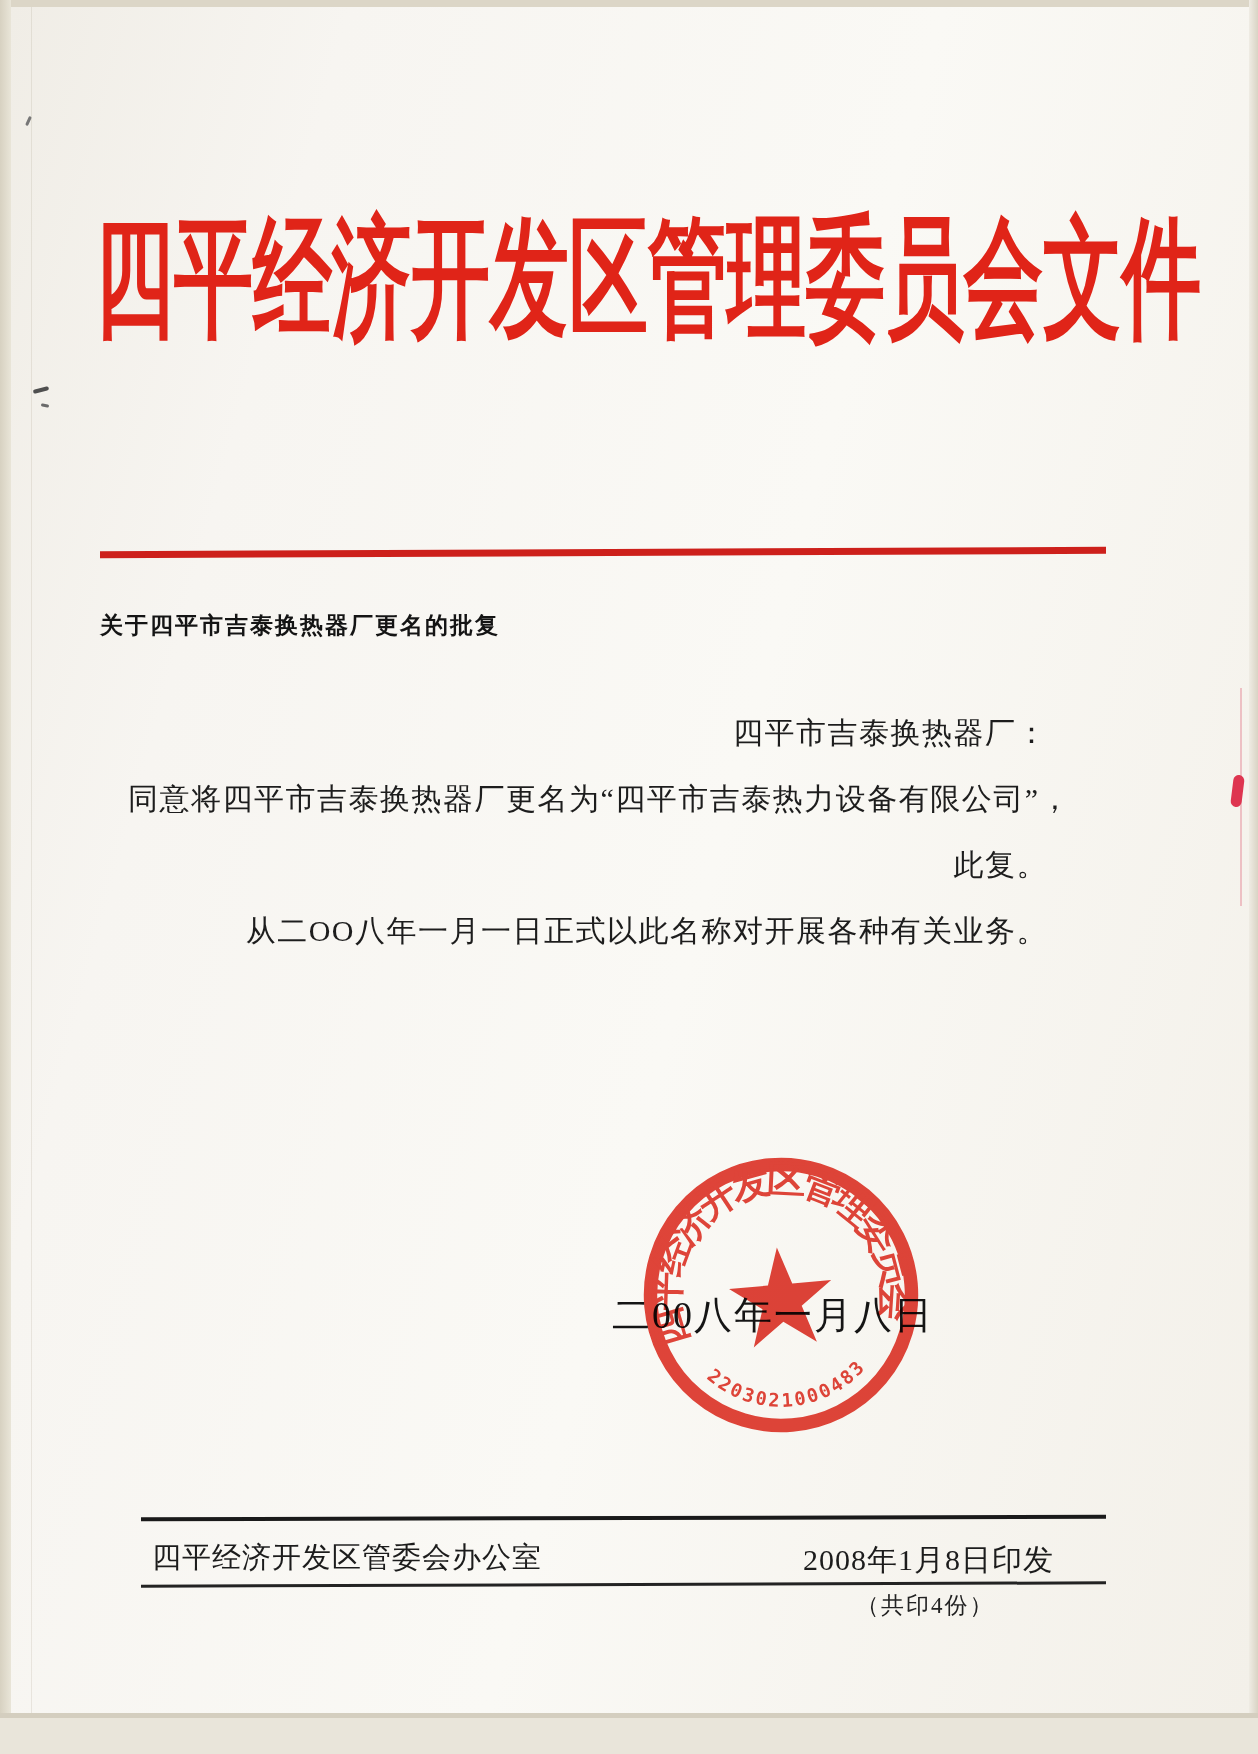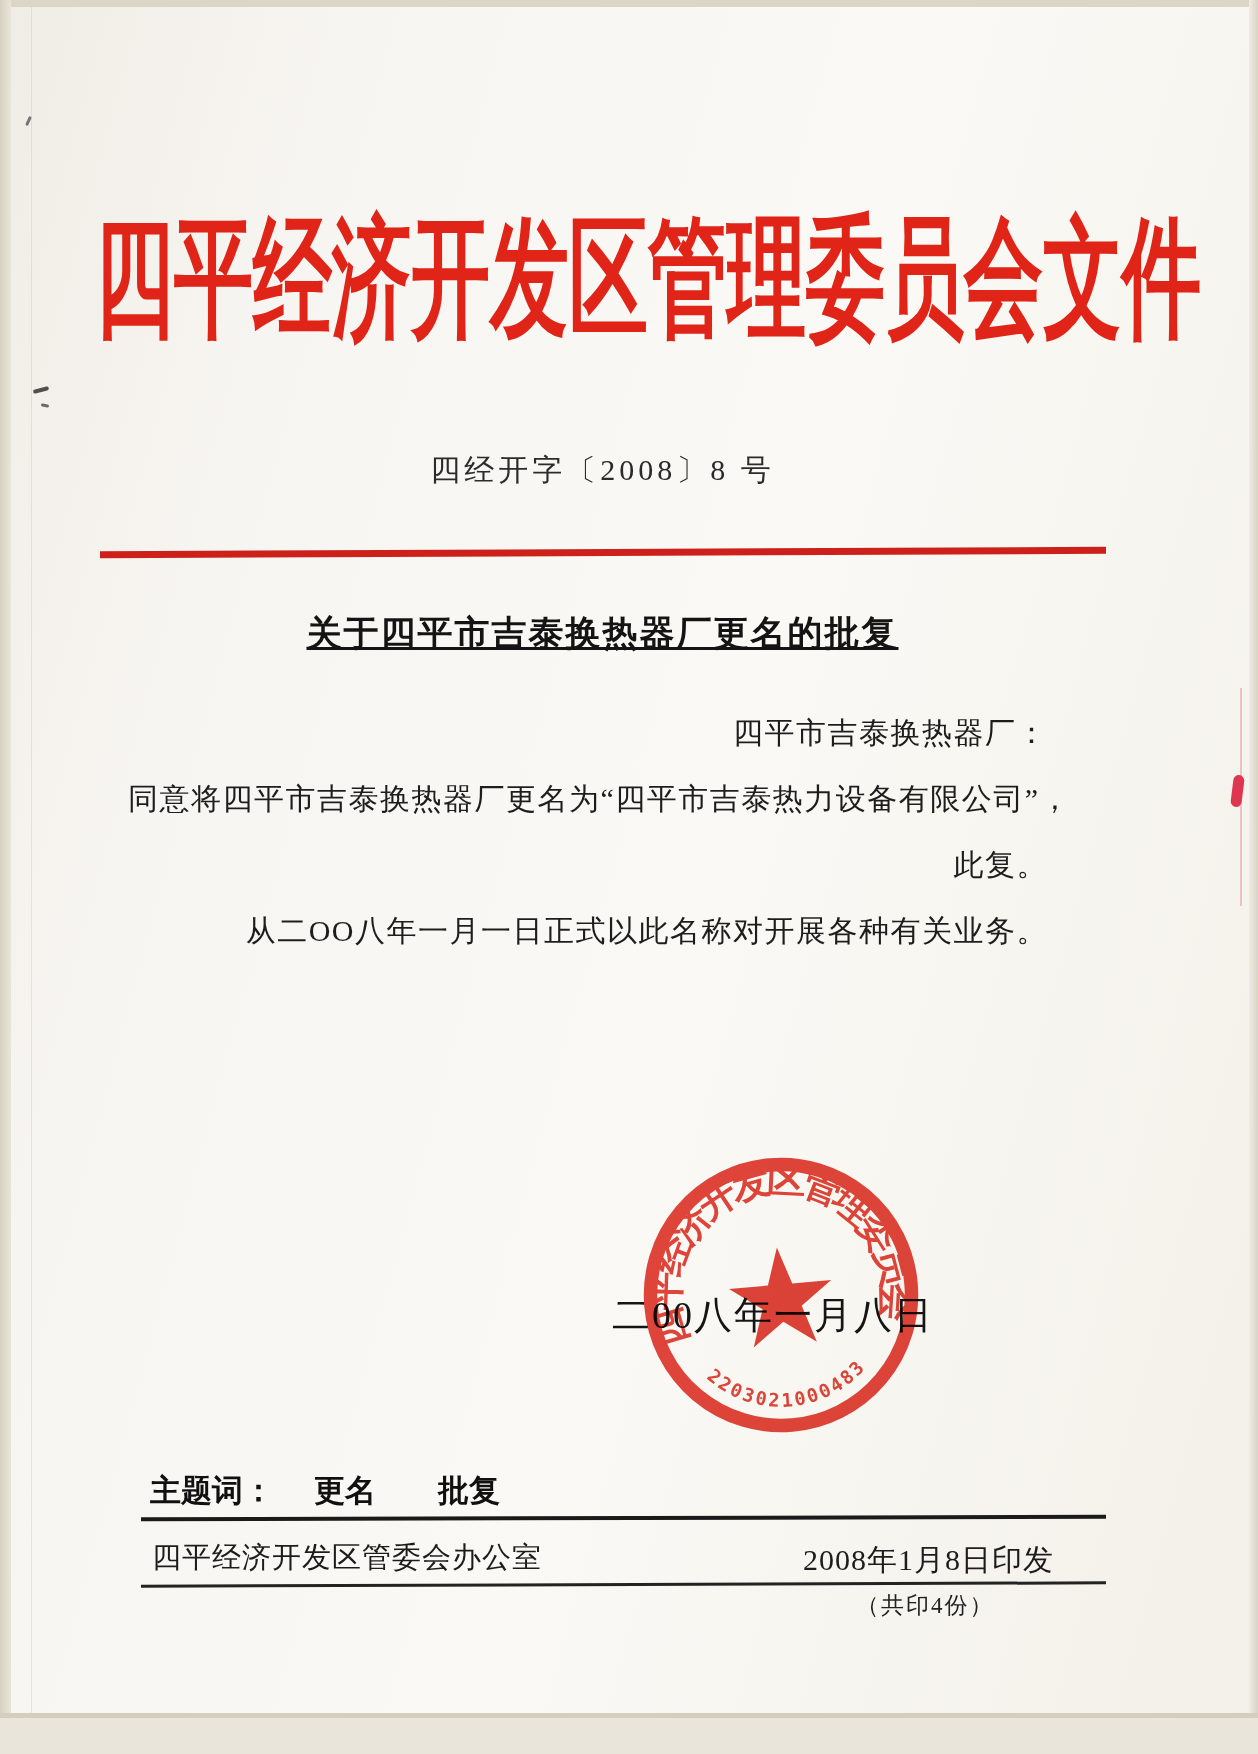--- a/index.html
+++ b/index.html
@@ -29,24 +29,23 @@
   }
   .doc-number {
     position:absolute; left:100px; top:450px; width:1005px;
     text-align:center; font-size:30px; letter-spacing:4px; color:#2b2b2b;
   }
   .red-rule {
     position:absolute; left:100px; top:549px; width:1006px; height:7px;
     background:#cd201b; transform:rotate(-0.25deg);
   }
   .doc-title {
-    position:absolute; left:100px; top:610px; width:1005px; text-align:center;
-    font-size:35px; font-weight:bold; letter-spacing:2px; color:#141414;
+    position:absolute; left:100px; top:610px; width:1005px; text-align:left;
+    font-size:23px; font-weight:bold; letter-spacing:2px; color:#141414;
     font-family:"Liberation Sans","DejaVu Sans",sans-serif;
-    text-decoration:underline;
   }
   .body-block {
     position:absolute; left:128px; top:700px; width:920px;
     font-size:30px; line-height:66px; letter-spacing:1.5px; color:#1d1d1d;text-align:right;
   }
   .body-line { white-space:nowrap; }
   .indent { text-indent:62px; }
 
   .seal-date {
     position:absolute; left:612px; top:1290px;
@@ -105,21 +104,20 @@
 <div class="scan">
   <div class="paper"></div>
   <div class="edge-top"></div>
   <div class="edge-left"></div>
   <div class="edge-right"></div>
   <div class="edge-bottom"></div>
   <div class="crease"></div>
 
   <div class="header-title">四平经济开发区管理委员会文件</div>
 
-  <div class="doc-number">四经开字〔2008〕8 号</div>
 
   <div class="red-rule"></div>
 
   <div class="doc-title">关于四平市吉泰换热器厂更名的批复</div>
 
   <div class="body-block">
     <div class="body-line">四平市吉泰换热器厂：</div>
     <div class="body-line">同意将四平市吉泰换热器厂更名为“四平市吉泰热力设备有限公司”，</div>
     <div class="body-line indent">此复。</div>
     <div class="body-line">从二OO八年一月一日正式以此名称对开展各种有关业务。</div>
@@ -135,23 +133,20 @@
     </defs>
     <text font-size="37" font-weight="bold" fill="#e2382c" font-family="Liberation Sans, DejaVu Sans, sans-serif">
       <textPath href="#sealArcTop" startOffset="2" textLength="382" lengthAdjust="spacing">四平经济开发区管理委员会</textPath>
     </text>
     <polygon fill="#e0362b" points="140,94 151.8,129.8 189.5,129.9 159,152.2 170.6,188.1 140,166 109.4,188.1 121,152.2 90.5,129.9 128.2,129.8"></polygon>
     <text font-size="18" font-weight="bold" fill="#e2382c" letter-spacing="2.5" font-family="DejaVu Sans Mono, Liberation Mono, monospace">
       <textPath href="#sealArcBottom" startOffset="30">2203021000483</textPath>
     </text>
   </svg>
 
-  <div class="keywords">
-    <span>主题词：</span><span class="kw-item1">更名</span><span class="kw-item2">批复</span>
-  </div>
 
   <div class="sep-rule-1"></div>
 
   <div class="issuing-office">四平经济开发区管委会办公室</div>
   <div class="print-date">2008年1月8日印发</div>
 
   <div class="sep-rule-2"></div>
 
   <div class="copies-note">（共印4份）</div>
 

